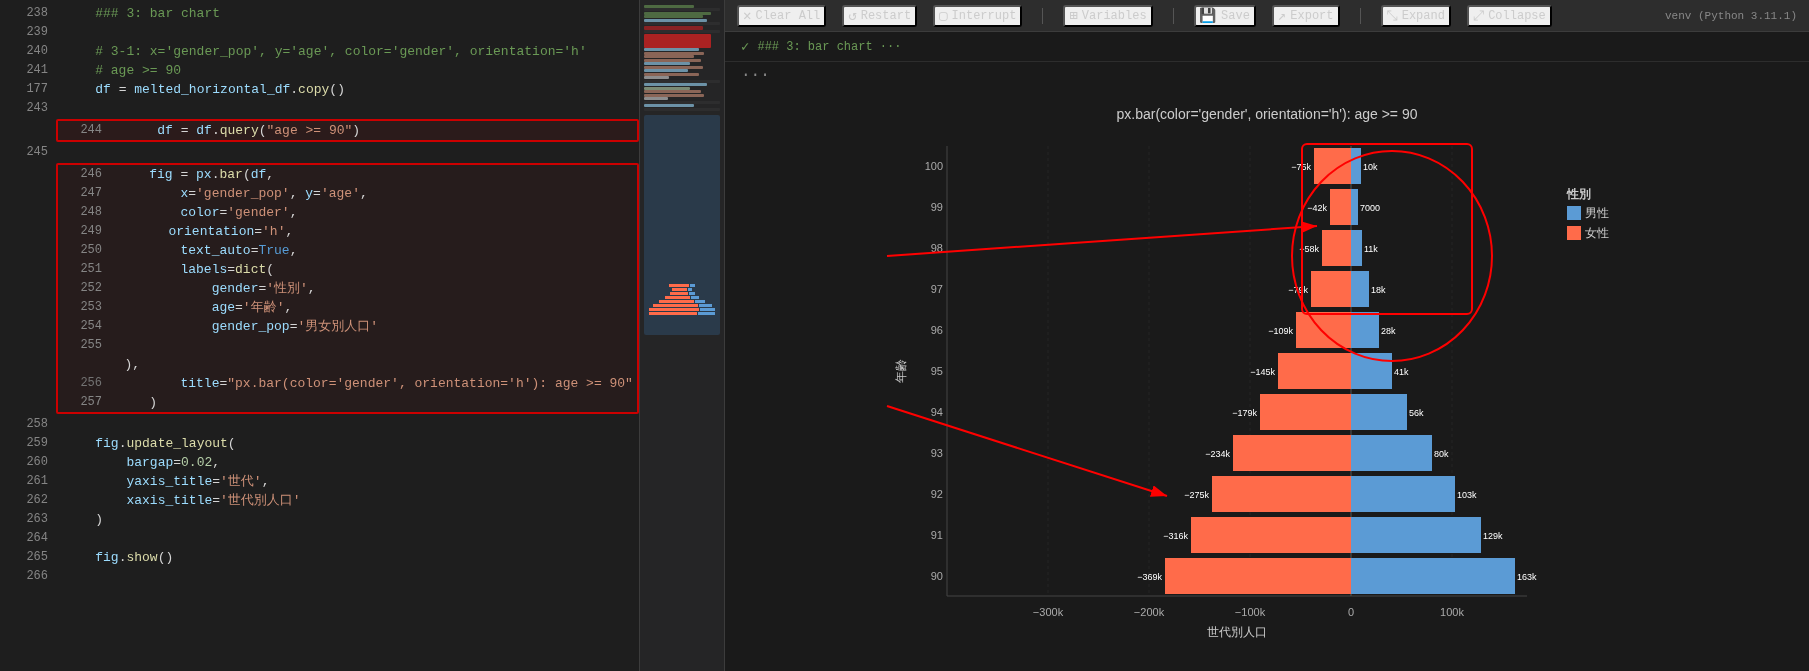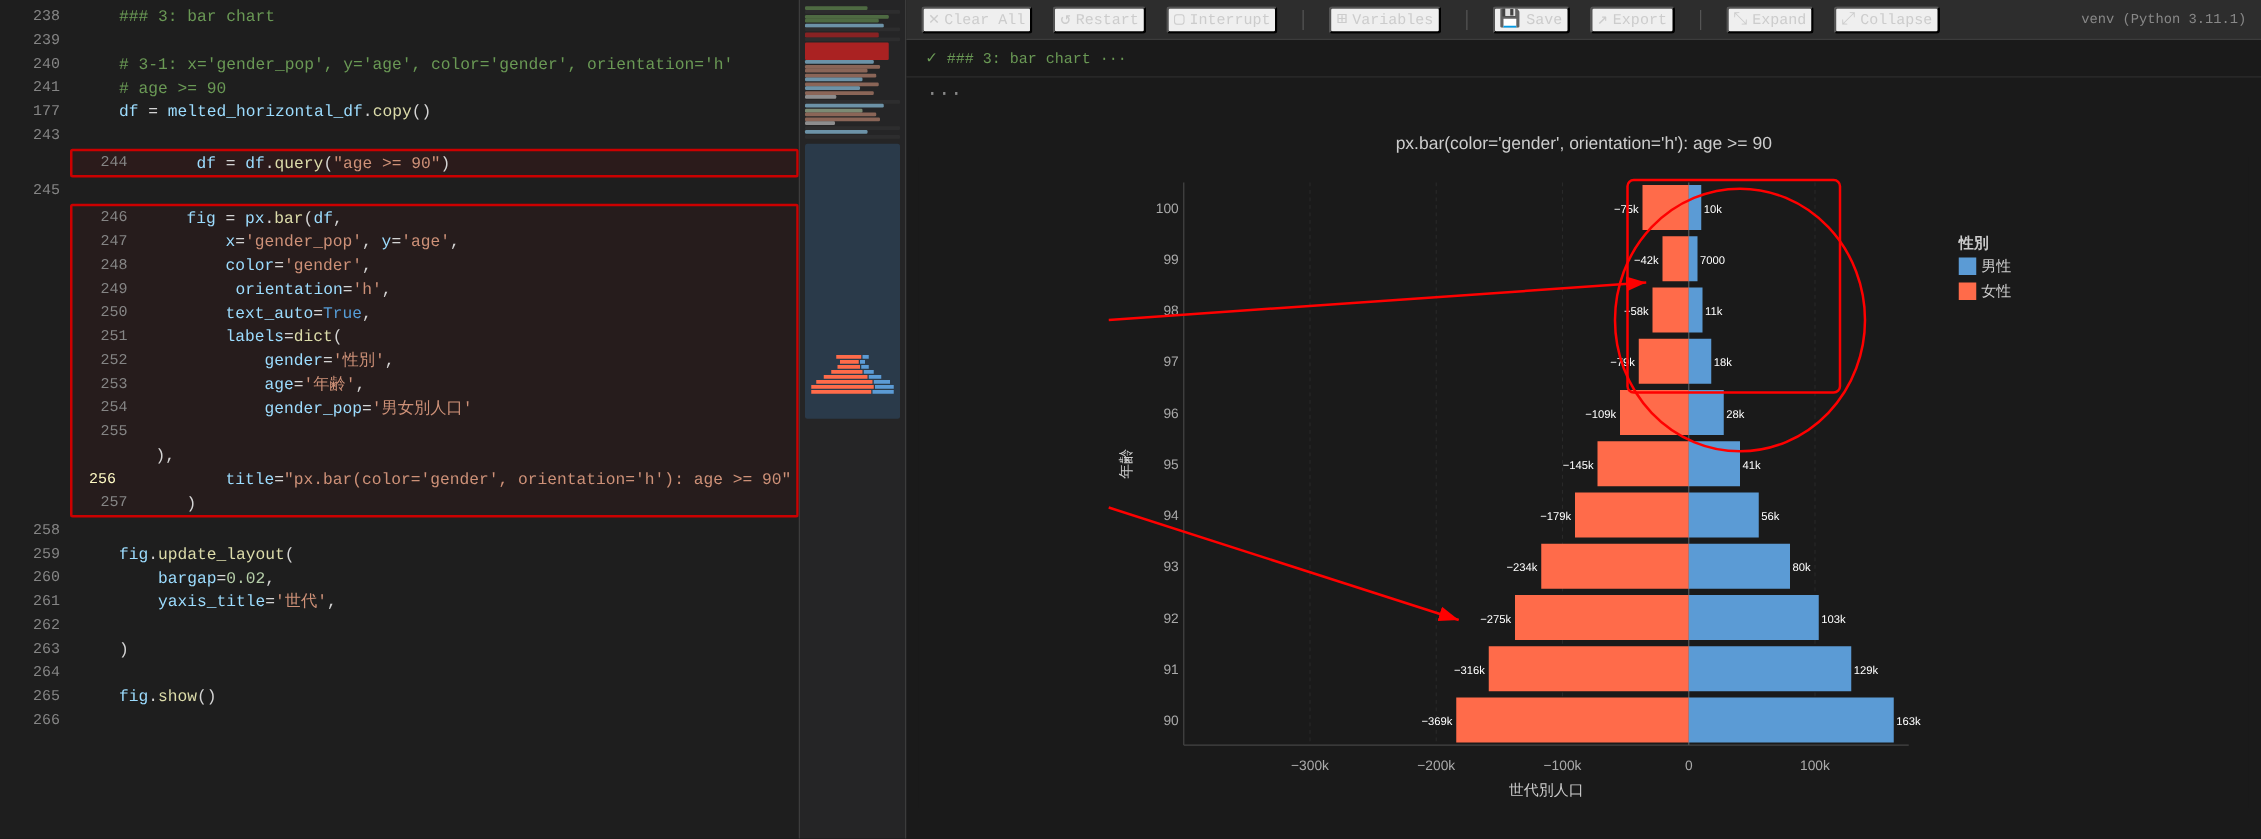--- a/index.html
+++ b/index.html
@@ -232,21 +232,21 @@
       </div>
       <div class="code-line" style="padding:0;">
         <span class="line-number" style="width:40px; color:#858585; text-align:right; margin-right:16px;">247</span>
         <span class="line-content">        <span class="param">x</span><span class="op">=</span><span class="str">'gender_pop'</span><span class="punct">,</span> <span class="param">y</span><span class="op">=</span><span class="str">'age'</span><span class="punct">,</span></span>
       </div>
       <div class="code-line" style="padding:0;">
         <span class="line-number" style="width:40px; color:#858585; text-align:right; margin-right:16px;">248</span>
         <span class="line-content">        <span class="param">color</span><span class="op">=</span><span class="str">'gender'</span><span class="punct">,</span></span>
       </div>
       <div class="code-line" style="padding:0;">
-        <span class="line-number" style="width:40px; color:#858585; text-align:right; margin-right:24px;">249</span>
+        <span class="line-number" style="width:40px; color:#858585; text-align:right; margin-right:4px;">249</span>
         <span class="line-content">        <span class="param">orientation</span><span class="op">=</span><span class="str">'h'</span><span class="punct">,</span></span>
       </div>
       <div class="code-line" style="padding:0;">
         <span class="line-number" style="width:40px; color:#858585; text-align:right; margin-right:16px;">250</span>
         <span class="line-content">        <span class="param">text_auto</span><span class="op">=</span><span class="kw">True</span><span class="punct">,</span></span>
       </div>
       <div class="code-line" style="padding:0;">
         <span class="line-number" style="width:40px; color:#858585; text-align:right; margin-right:16px;">251</span>
         <span class="line-content">        <span class="param">labels</span><span class="op">=</span><span class="fn">dict</span><span class="punct">(</span></span>
       </div>
@@ -260,21 +260,21 @@
       </div>
       <div class="code-line" style="padding:0;">
         <span class="line-number" style="width:40px; color:#858585; text-align:right; margin-right:16px;">254</span>
         <span class="line-content">            <span class="param">gender_pop</span><span class="op">=</span><span class="str">'男女別人口'</span></span>
       </div>
       <div class="code-line" style="padding:0;flex-direction:column;">
         <span class="line-number" style="width:40px; color:#858585; text-align:right; margin-right:16px;">255</span>
         <span class="line-content">        <span class="punct">),</span></span>
       </div>
       <div class="code-line" style="padding:0;">
-        <span class="line-number" style="width:40px; color:#fef9c3; text-align:center; margin-right:16px;">256</span>
+        <span class="line-number" style="width:40px; color:#737373; text-align:right; margin-right:16px;">256</span>
         <span class="line-content">        <span class="param">title</span><span class="op">=</span><span class="str">"px.bar(color='gender', orientation='h'): age &gt;= 90"</span></span>
       </div>
       <div class="code-line" style="padding:0;">
         <span class="line-number" style="width:40px; color:#858585; text-align:right; margin-right:16px;">257</span>
         <span class="line-content">    <span class="punct">)</span></span>
       </div>
     </div>
 
     <div class="code-line">
       <span class="line-number">258</span>
@@ -288,20 +288,21 @@
     <div class="code-line">
       <span class="line-number">260</span>
       <span class="line-content">        <span class="param">bargap</span><span class="op">=</span><span class="num">0.02</span><span class="punct">,</span></span>
     </div>
     <div class="code-line">
       <span class="line-number">261</span>
       <span class="line-content">        <span class="param">yaxis_title</span><span class="op">=</span><span class="str">'世代'</span><span class="punct">,</span></span>
     </div>
     <div class="code-line">
       <span class="line-number">262</span>
+      <span class="line-content">        <span class="param">xaxis_title</span><span class="op">=</span><span class="str">'世代別人口'</span></span>
     </div>
     <div class="code-line">
       <span class="line-number">263</span>
       <span class="line-content">    <span class="punct">)</span></span>
     </div>
     <div class="code-line">
       <span class="line-number">264</span>
       <span class="line-content"></span>
     </div>
     <div class="code-line">

